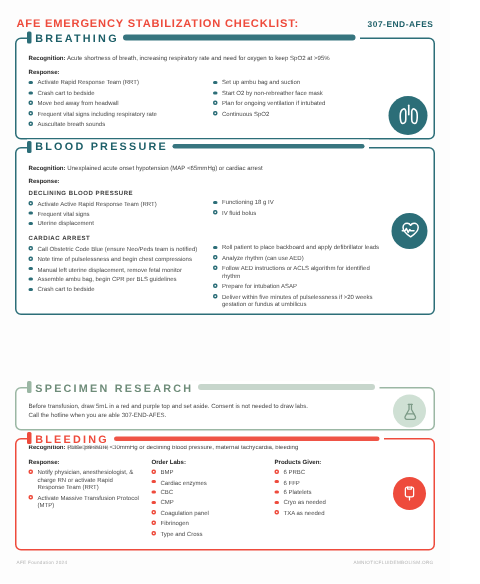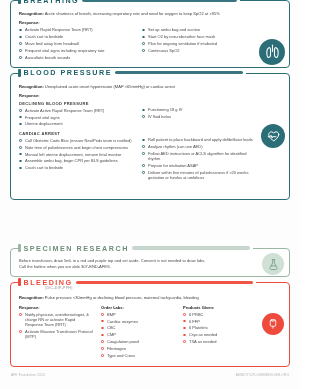--- a/index.html
+++ b/index.html
@@ -137,20 +137,24 @@
     display:flex;justify-content:space-between;
     padding:1px 11px 0 11px;
     font-size:3.1px;letter-spacing:.2px;color:#b3b3b3;
   }
 </style>
 </head>
 <body>
 
 <div class="page">
 
+  <div class="doc-header">
+    <div class="doc-title">AFE EMERGENCY STABILIZATION CHECKLIST:</div>
+    <div class="doc-hotline">307-END-AFES</div>
+  </div>
 
   <div class="section teal" style="padding-bottom:5px;">
     <div class="sec-head">
       <span class="sec-tick"></span>
       <span class="sec-title">BREATHING</span>
       <span class="sec-rule" style="width:155px;"></span>
     </div>
 
     <div class="recog">
       <b>Recognition:</b>
@@ -183,21 +187,21 @@
       <svg width="17" height="17" viewBox="0 0 24 24" aria-hidden="true">
         <g fill="none" stroke="#ffffff" stroke-width="1.5" stroke-linecap="round" stroke-linejoin="round">
           <path d="M12 3v9"></path>
           <path d="M9 8.5C9 7 8 6.2 7 6.6 5.4 7.2 4 9.5 4 13c0 3 .4 5.5 1 6.4.5.8 2 .9 3 .3 1-.6 1.2-1.8 1.2-3.2V8.5z"></path>
           <path d="M15 8.5c0-1.5 1-2.3 2-1.9 1.6.6 3 2.9 3 6.4 0 3-.4 5.5-1 6.4-.5.8-2 .9-3 .3-1-.6-1.2-1.8-1.2-3.2V8.5z"></path>
         </g>
       </svg>
     </div>
   </div>
 
-  <div class="section teal" style="padding-bottom:17px;">
+  <div class="section teal" style="padding-bottom:2px;">
     <div class="sec-head">
       <span class="sec-tick"></span>
       <span class="sec-title">BLOOD PRESSURE</span>
       <span class="sec-rule" style="width:128px;"></span>
     </div>
 
     <div class="recog">
       <b>Recognition:</b>
       <span>Unexplained acute onset hypotension (MAP &lt;65mmHg) or cardiac arrest</span>
     </div>
@@ -269,21 +273,21 @@
       <svg width="13" height="13" viewBox="0 0 24 24" aria-hidden="true">
         <g fill="none" stroke="#7d9b88" stroke-width="1.6" stroke-linecap="round" stroke-linejoin="round">
           <path d="M9.5 3h5"></path>
           <path d="M10.5 3v6.2L5.8 17.7A2.4 2.4 0 0 0 7.9 21.3h8.2a2.4 2.4 0 0 0 2.1-3.6L13.5 9.2V3"></path>
           <path d="M7.6 14.6h8.8"></path>
         </g>
       </svg>
     </div>
   </div>
 
-  <div class="section red" style="padding-top:11px;padding-bottom:6px;">
+  <div class="section red" style="padding-top:1px;padding-bottom:6px;">
     <div class="sec-head">
       <span class="sec-tick"></span>
       <span class="sec-title">BLEEDING</span>
       <span class="sec-rule" style="width:177px;"></span>
     </div>
     <div class="sec-sub">(DIC-DIP-PPH)</div>
 
     <div class="recog">
       <b>Recognition:</b>
       <span>Pulse pressure &lt;30mmHg or declining blood pressure, maternal tachycardia, bleeding</span>

